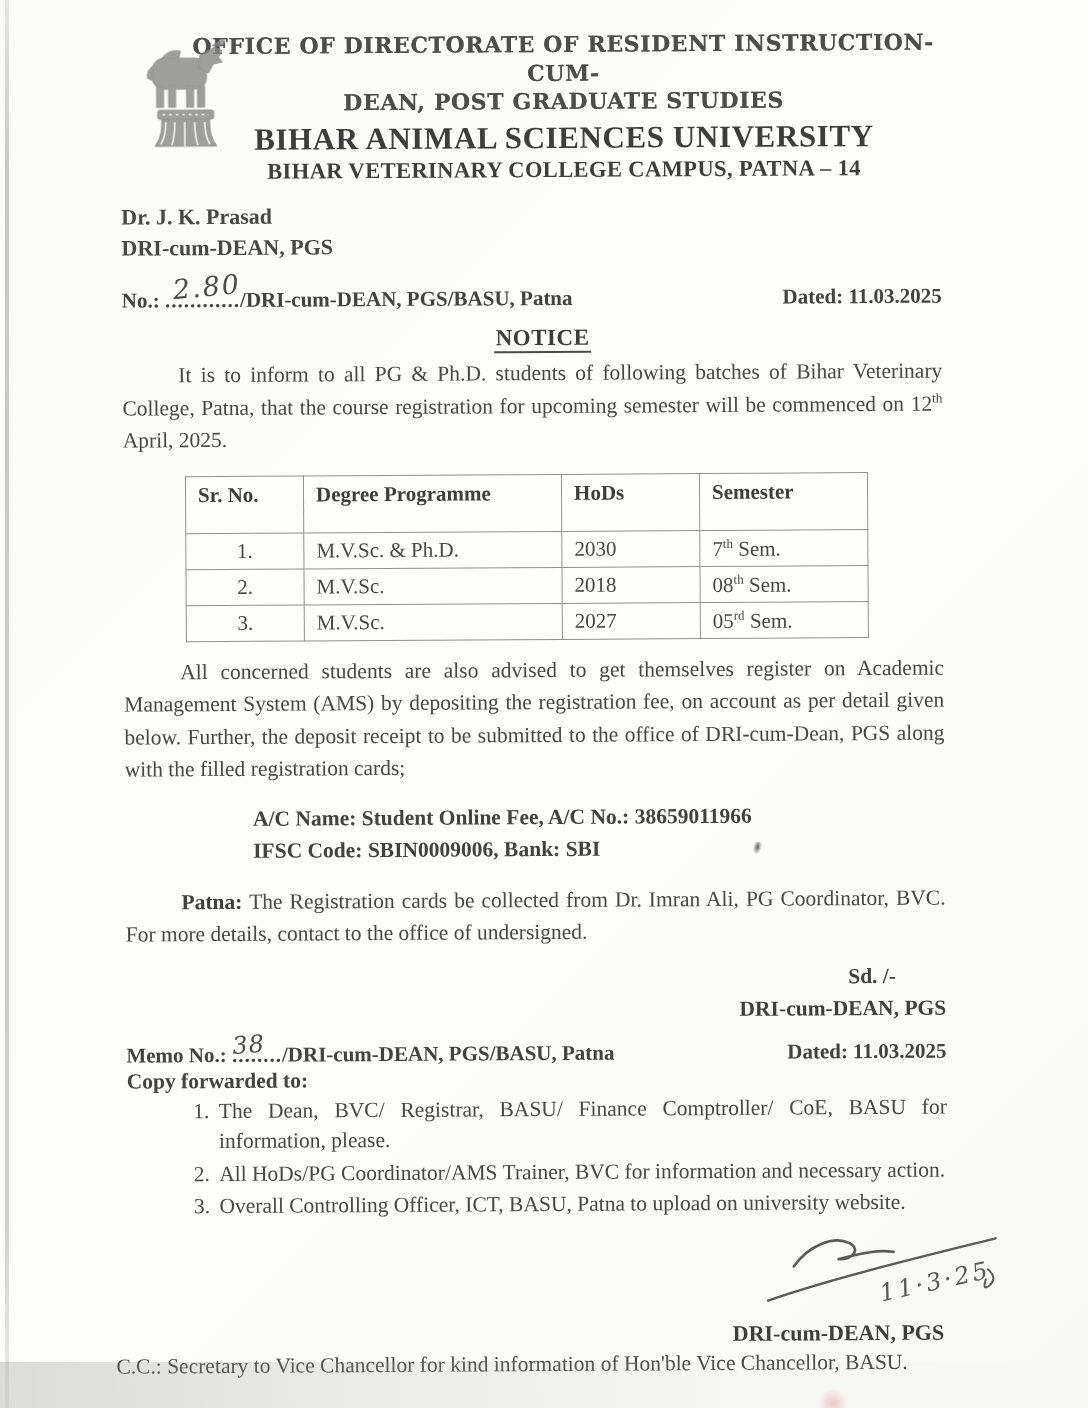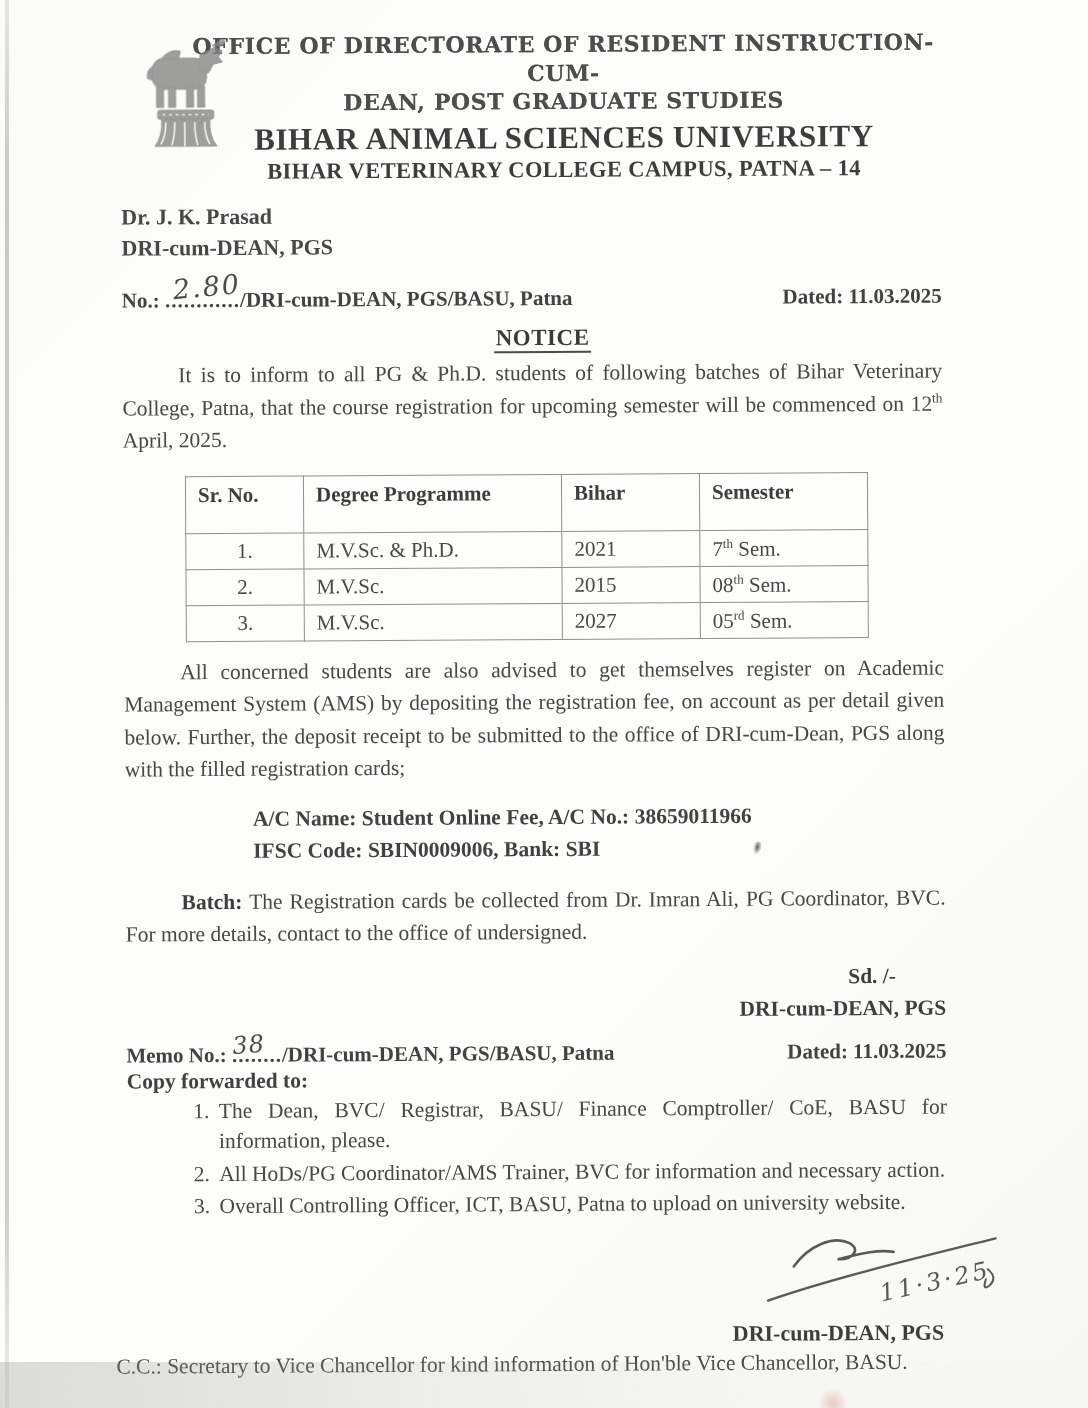--- a/index.html
+++ b/index.html
@@ -146,55 +146,55 @@
       <colgroup>
           <col style="width:118px">
           <col style="width:258px">
           <col style="width:138px">
           <col style="width:168px">
         </colgroup>
       <thead>
         <tr>
           <th>Sr. No.</th>
           <th>Degree Programme</th>
-          <th>Bihar</th>
+          <th>HoDs</th>
           <th>Semester</th>
         </tr>
       </thead>
       <tbody>
         <tr>
           <td class="td-sr">1.</td>
           <td>M.V.Sc. &amp; Ph.D.</td>
-          <td>2021</td>
+          <td>2030</td>
           <td><span>7</span><sup>th</sup><span> Sem.</span></td>
         </tr>
         <tr>
           <td class="td-sr">2.</td>
           <td>M.V.Sc.</td>
-          <td>2015</td>
+          <td>2018</td>
           <td><span>08</span><sup>th</sup><span> Sem.</span></td>
         </tr>
         <tr>
           <td class="td-sr">3.</td>
           <td>M.V.Sc.</td>
           <td>2027</td>
           <td><span>05</span><sup>rd</sup><span> Sem.</span></td>
         </tr>
       </tbody>
     </table>
 
     <p class="para indent" style="margin-top:14px;">All concerned students are also advised to get themselves register on Academic Management System (AMS) by depositing the registration fee, on account as per detail given below. Further, the deposit receipt to be submitted to the office of DRI-cum-Dean, PGS along with the filled registration cards;</p>
 
     <div class="account">
       <div>A/C Name: Student Online Fee, A/C No.: 38659011966</div>
       <div>IFSC Code: SBIN0009006, Bank: SBI</div>
       <span class="ink-speck"></span>
     </div>
 
-    <p class="para indent note-para"><span class="note-label">Batch:</span><span> The Registration cards be collected from Dr. Imran Ali, PG Coordinator, BVC. For more details, contact to the office of undersigned.</span></p>
+    <p class="para indent note-para"><span class="note-label">Patna:</span><span> The Registration cards be collected from Dr. Imran Ali, PG Coordinator, BVC. For more details, contact to the office of undersigned.</span></p>
 
     <div class="sd-block">
       <div class="sd-line">Sd. /-</div>
       <div>DRI-cum-DEAN, PGS</div>
     </div>
 
     <div class="memo-line">
       <div>
         <span>Memo No.:</span>
         <span class="dots-wrap"><span>........</span><span class="hand hand-memo">38</span></span><span>/DRI-cum-DEAN, PGS/BASU, Patna</span>

